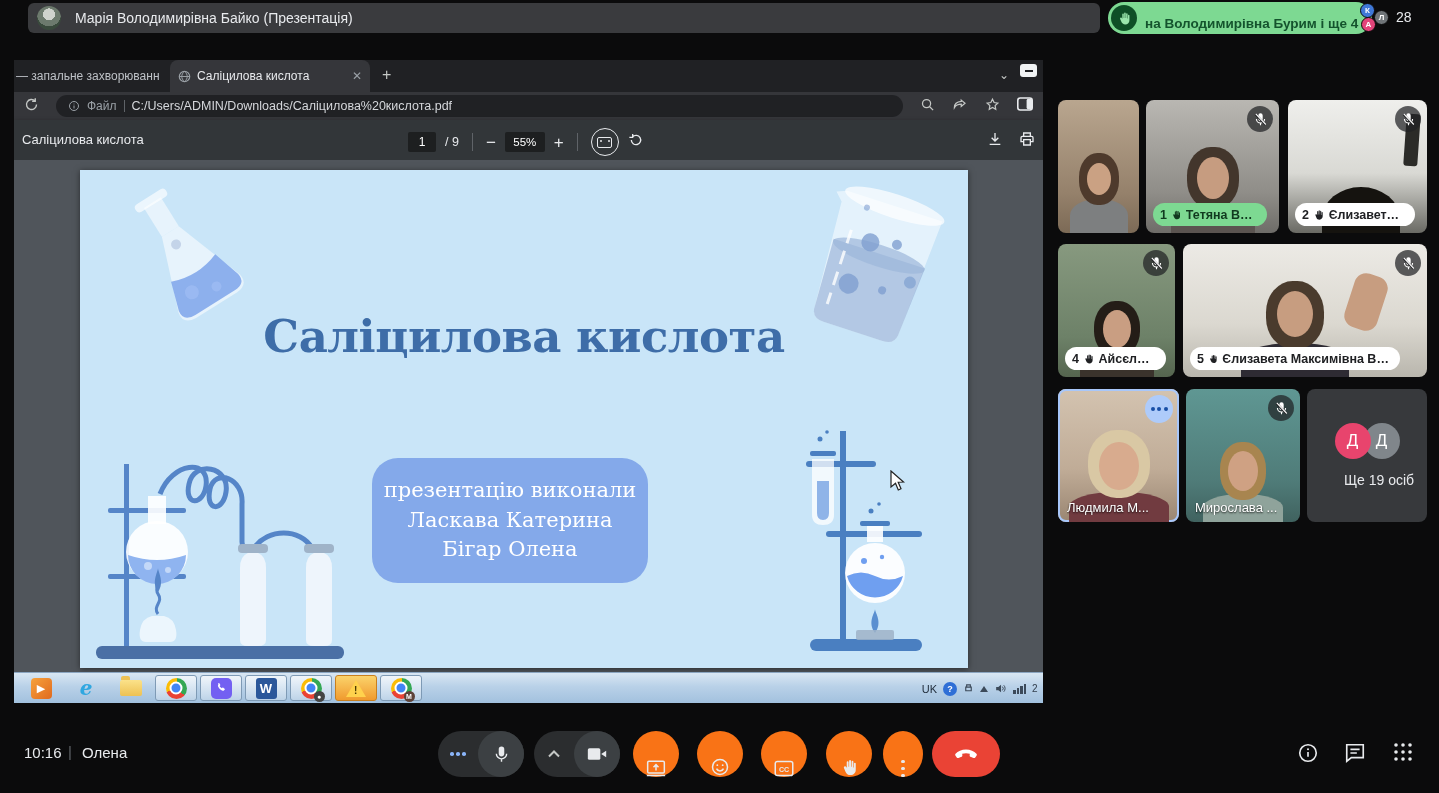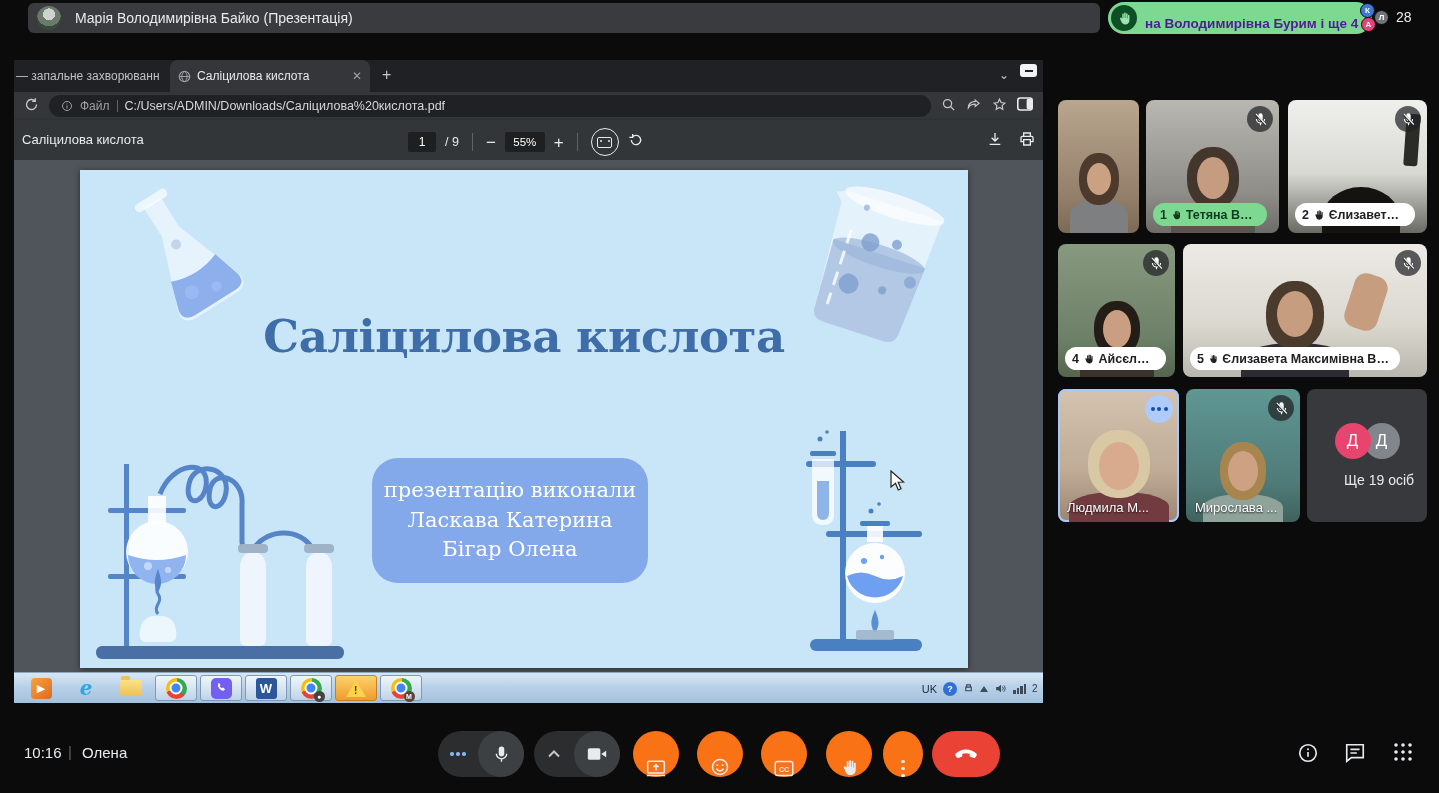--- a/index.html
+++ b/index.html
@@ -11,21 +11,21 @@
   .presenter-bar{left:28px;top:3px;width:1072px;height:30px;background:#3a3b3e;border-radius:6px;
     display:flex;align-items:center;gap:14px;padding-left:9px;box-sizing:border-box;}
   .presenter-avatar{width:24px;height:24px;border-radius:50%;
     background:radial-gradient(circle at 50% 35%,#cfd3cd 0 30%,#6c7a6d 31% 60%,#394a3c 61%);}
   .presenter-label{color:#e8eaed;font-size:14px;}
 
   .hand-pill{left:1108px;top:2px;height:32px;background:#7dd992;border-radius:18px;
     display:flex;align-items:center;gap:8px;padding:0 14px 0 3px;box-sizing:border-box;}
   .hand-pill .hand-circle{width:26px;height:26px;border-radius:50%;background:#0e4f26;
     display:flex;align-items:center;justify-content:center;color:#9ae6ac;}
-  .hand-pill .txt{color:#4c1d95;font-size:13.5px;font-weight:600;margin-top:10px;}
+  .hand-pill .txt{color:#14532d;font-size:13.5px;font-weight:600;margin-top:10px;}
 
   .cluster{left:1358px;top:3px;width:34px;height:30px;}
   .cluster .c{position:absolute;width:15px;height:15px;border-radius:50%;color:#fff;font-size:8px;
     font-weight:700;display:flex;align-items:center;justify-content:center;border:1px solid #0b0b0c;box-sizing:border-box;}
   .count-label{left:1396px;top:9px;color:#e8eaed;font-size:14px;}
 
   
   .screen{left:14px;top:60px;width:1029px;height:643px;background:#202124;overflow:hidden;}
   .tabstrip{position:absolute;left:0;top:0;width:100%;height:32px;background:#202124;}
   .tab{position:absolute;top:0;height:32px;display:flex;align-items:center;gap:6px;
@@ -33,21 +33,21 @@
   .tab.inactive{left:0;width:152px;padding:0 4px 0 2px;overflow:hidden;white-space:nowrap;}
   .tab.active{left:156px;width:200px;background:#35363a;border-radius:8px 8px 0 0;color:#e8eaed;padding:0 8px;}
   .tab .x{color:#9aa0a6;font-size:12px;margin-left:auto;}
   .newtab{position:absolute;left:368px;top:7px;color:#c4c7c5;font-size:16px;line-height:16px;}
   .tab-chevron{position:absolute;left:985px;top:8px;color:#c4c7c5;font-size:12px;}
   .win-min{position:absolute;left:1006px;top:4px;width:17px;height:13px;background:#f1f3f4;border-radius:3px;
     display:flex;align-items:center;justify-content:center;}
   .win-min i{display:block;width:8px;height:2px;background:#202124;}
 
   .toolbar{position:absolute;left:0;top:32px;width:100%;height:28px;background:#35363a;
-    display:flex;align-items:center;gap:10px;padding:0 10px;box-sizing:border-box;}
+    display:flex;align-items:center;gap:17px;padding:0 10px;box-sizing:border-box;}
   .omnibox{flex:1;height:22px;background:#202124;border-radius:11px;display:flex;align-items:center;
     gap:7px;padding:0 12px;box-sizing:border-box;min-width:0;}
   .omnibox .scheme{color:#9aa0a6;font-size:12px;}
   .omnibox .sep{width:1px;height:12px;background:#5f6368;}
   .omnibox .url{color:#d5d7db;font-size:12.5px;white-space:nowrap;overflow:hidden;text-overflow:ellipsis;}
   .tb-ic{color:#c4c7c5;flex:0 0 auto;}
 
   .pdfbar{position:absolute;left:0;top:60px;width:100%;height:40px;background:#323639;
     box-shadow:0 2px 5px rgba(0,0,0,.45);}
   .pdf-title{position:absolute;left:8px;top:12px;color:#e8eaed;font-size:13px;}

